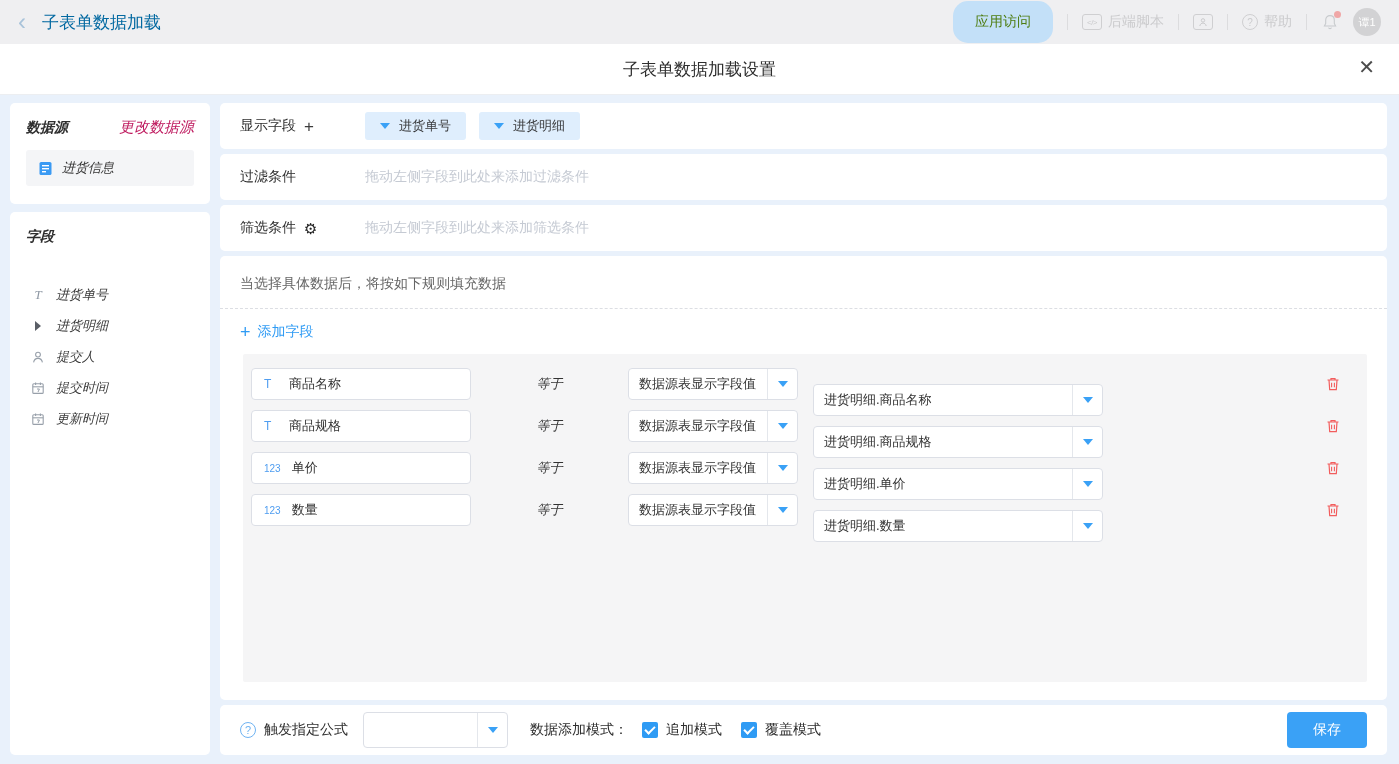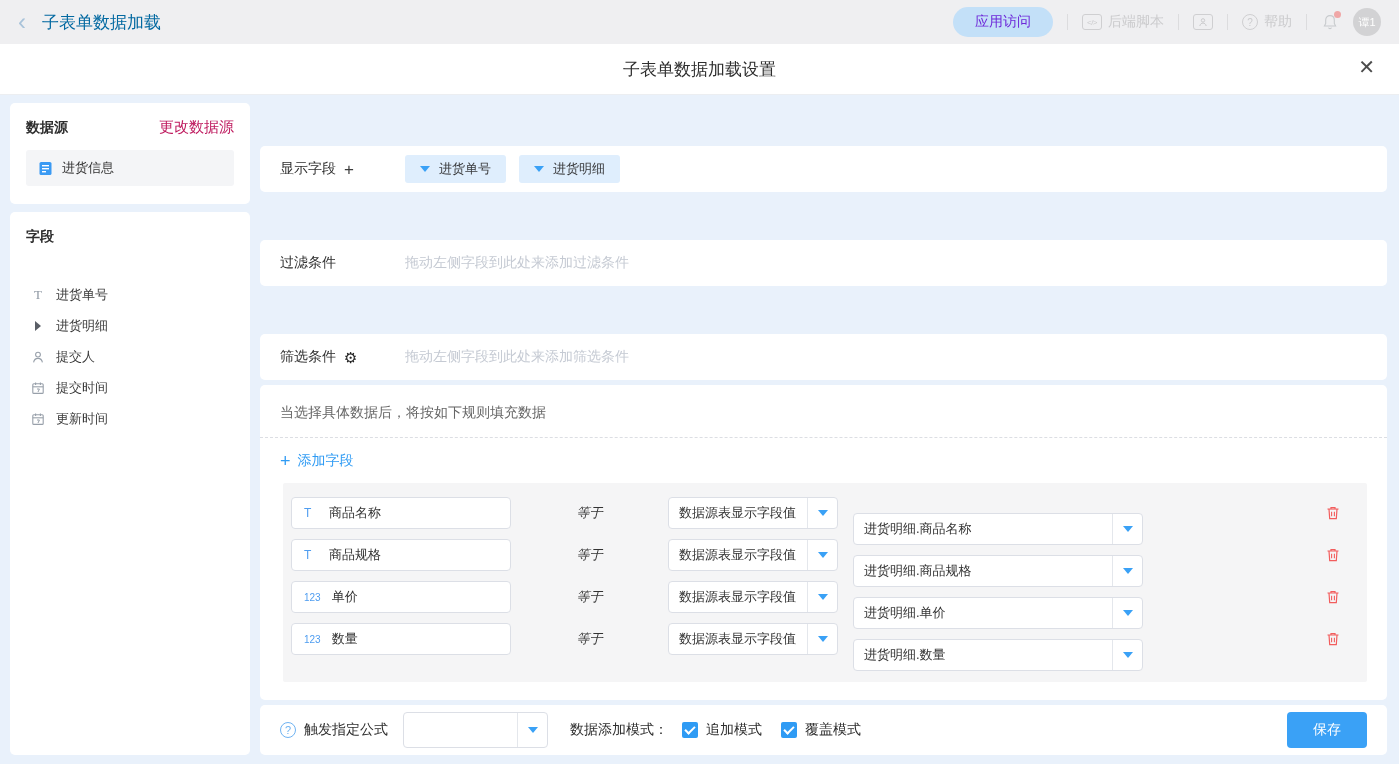--- a/index.html
+++ b/index.html
@@ -8,22 +8,22 @@
     font-family:"Liberation Sans","DejaVu Sans",sans-serif;
     font-size:14px; color:#333; background:#e9f1fb; overflow:hidden;
   }
   
   .topbar { height:44px; background:#efeff1; display:flex; align-items:center;
     justify-content:space-between; padding:0 18px; }
   .tb-left { display:flex; align-items:center; gap:16px; }
   .back-ic { font-size:24px; color:#a9c3da; line-height:1; cursor:pointer; }
   .tb-title { font-size:17px; color:#0369a1; }
   .tb-right { display:flex; align-items:center; gap:14px; }
-  .pill { height:30px; padding:0 22px; border:none; border-radius:15px;
-    background:#c3e0f8; color:#6d28d9; font-size:14px; font-family:inherit; }
+  .pill { height:42px; padding:0 22px; border:none; border-radius:15px;
+    background:#c3e0f8; color:#4d7c0f; font-size:14px; font-family:inherit; }
   .tb-sep { width:1px; height:16px; background:#dcdcde; }
   .tb-item { display:flex; align-items:center; gap:6px; color:#cbcbcd; font-size:14px; }
   .mini-rect { display:inline-flex; align-items:center; justify-content:center;
     width:20px; height:16px; border:1px solid #cfcfd1; border-radius:3px;
     font-size:8px; color:#cbcbcd; letter-spacing:-0.5px; }
   .help-circ { display:inline-flex; align-items:center; justify-content:center;
     width:16px; height:16px; border:1px solid #cfcfd1; border-radius:50%;
     font-size:10px; color:#cbcbcd; }
   .bell-wrap { position:relative; display:inline-flex; }
   .bell-dot { position:absolute; top:-2px; right:-2px; width:7px; height:7px;
@@ -32,40 +32,40 @@
     color:#fff; font-size:11px; display:flex; align-items:center; justify-content:center; }
   
   .dlg-header { height:51px; background:#fff; border-bottom:1px solid #eceef1;
     display:flex; align-items:center; justify-content:center; position:relative; }
   .dlg-title { font-size:17px; color:#2e2e2e; }
   .dlg-close { position:absolute; right:24px; top:13px; font-size:20px; color:#4c4c4c;
     cursor:pointer; line-height:1; }
   .dlg-body { height:669px; padding:8px 12px 9px 10px; display:flex; gap:10px;
     background:#e9f1fb; }
   
-  .sidebar { width:240px; display:flex; flex-direction:column; gap:8px; }
+  .sidebar { width:200px; display:flex; flex-direction:column; gap:8px;font-style:italic; }
   .card { background:#fff; border-radius:5px; }
   .card-ds { padding:15px 16px 18px; }
   .card-head { display:flex; align-items:center; justify-content:space-between; }
   .card-title { font-size:14px; font-weight:bold; color:#2e2e2e; }
   .link { font-size:15px; color:#be185d; cursor:pointer; }
   .ds-item { margin-top:13px; height:36px; background:#f4f5f7; border-radius:3px;
     display:flex; align-items:center; gap:9px; padding:0 12px; font-size:13px; }
   .card-fields { flex:1; padding:16px 16px; }
   .fields-title { font-size:14px; font-weight:bold; color:#2e2e2e; margin-bottom:33px; }
   .field-item { height:31px; display:flex; align-items:center; gap:11px;
     padding-left:5px; font-size:13px; color:#3a3a3a; cursor:pointer; }
   .fi-ic { width:14px; display:inline-flex; justify-content:center; color:#98a0aa; }
   .t-glyph { font-size:13px; color:#8d97a3; font-family:"Liberation Serif","DejaVu Serif",serif; }
   .tri-right { width:0; height:0; border-top:5px solid transparent;
     border-bottom:5px solid transparent; border-left:6px solid #5a5e66; }
   
   .main { flex:1; display:flex; flex-direction:column; gap:5px; }
   .bar { background:#fff; border-radius:5px; height:46px; display:flex;
-    align-items:center; padding:0 20px; flex:none;margin-top:43px; }
+    align-items:center; padding:0 20px; flex:none; }
   .bar-label { width:106px; font-size:14px; color:#2e2e2e; display:flex;
     align-items:center; gap:8px; flex:none; }
   .plus { font-size:17px; color:#3b3b3b; line-height:1; }
   .gear { font-size:15px; color:#222; line-height:1; }
   .tags { display:flex; gap:13px; margin-left:19px; }
   .tag { height:28px; background:#dfeefd; border-radius:3px; display:flex;
     align-items:center; gap:9px; padding:0 15px; font-size:13px; color:#38393b;
     cursor:pointer; }
   .caret { width:0; height:0; border-left:5px solid transparent;
     border-right:5px solid transparent; border-top:6px solid #3aa1f6; }

